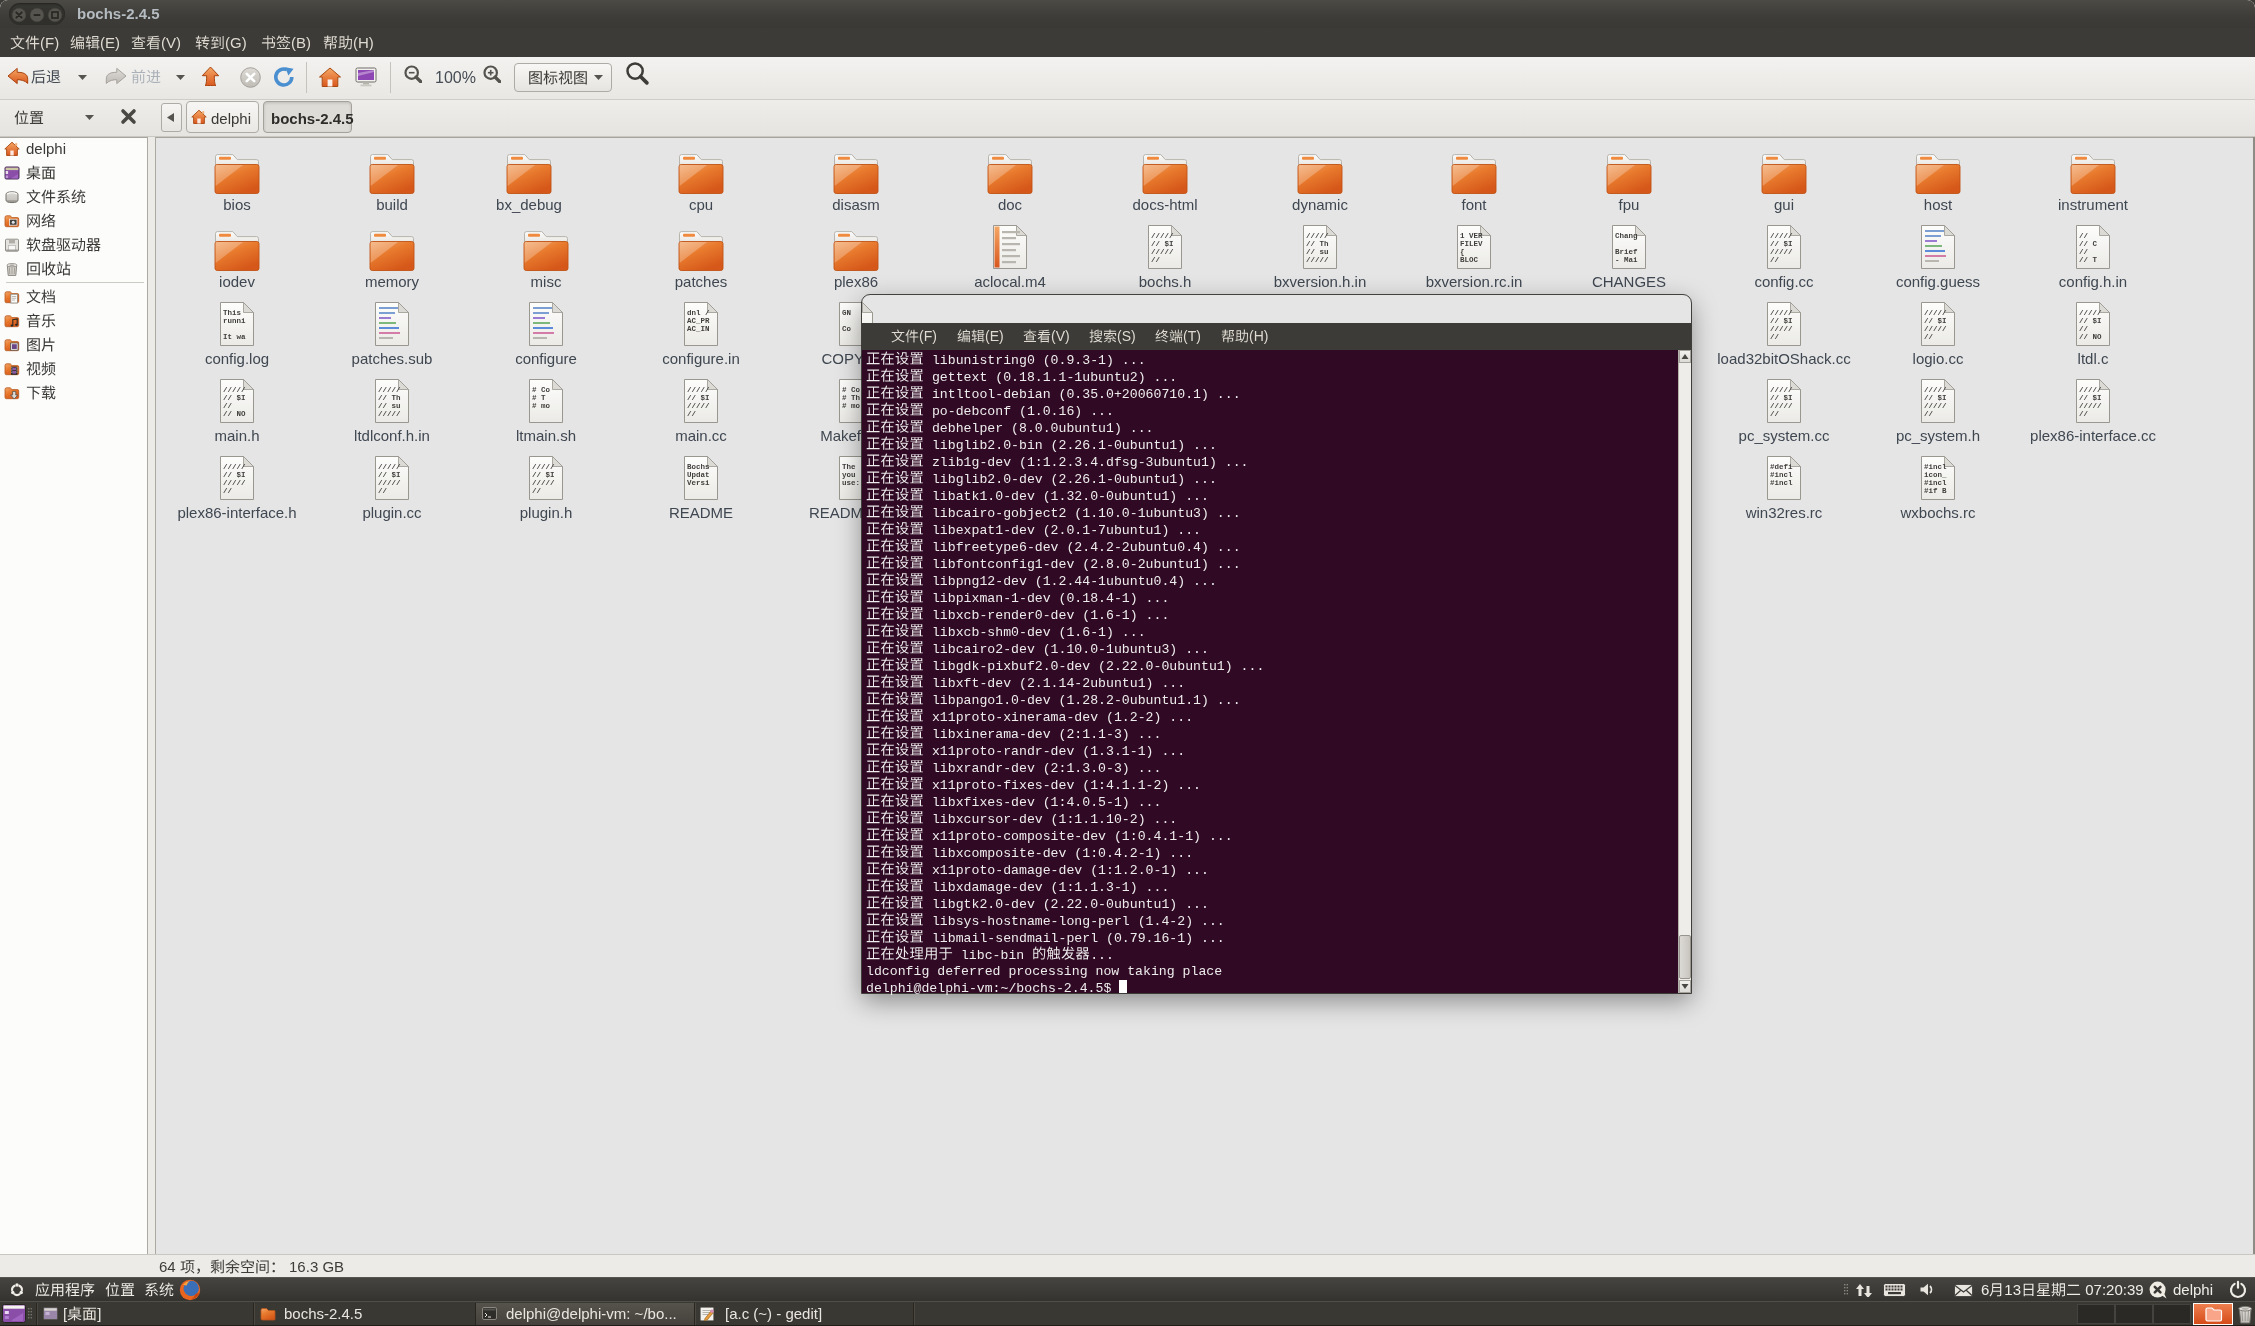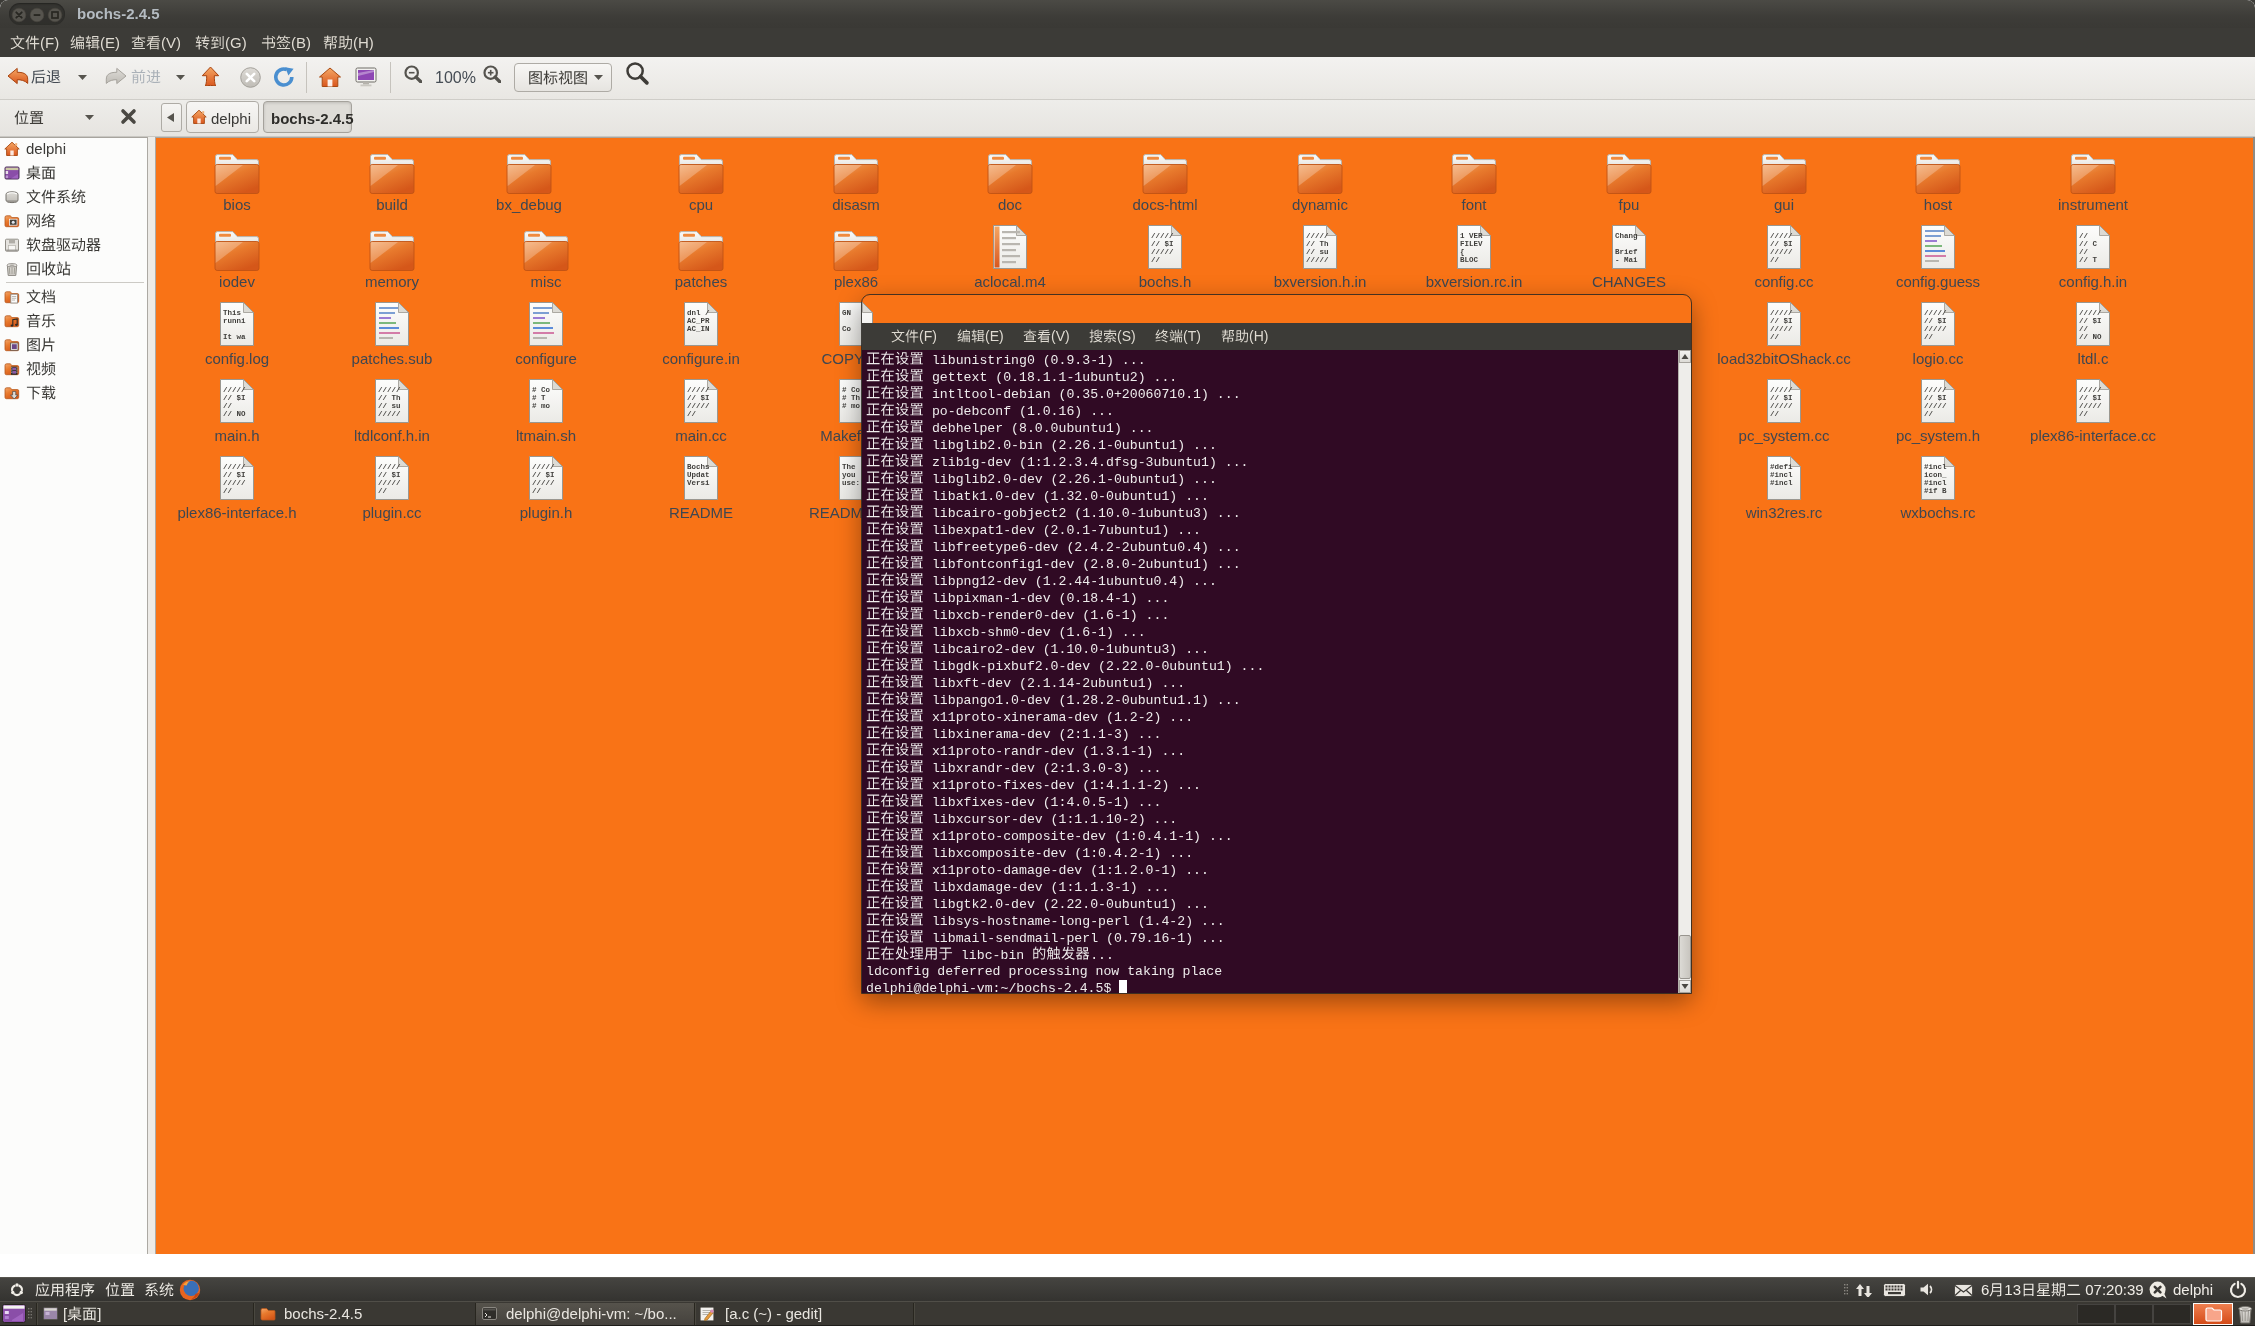--- a/index.html
+++ b/index.html
@@ -9,21 +9,21 @@
 .k{display:inline-block;fill:currentColor;vertical-align:-0.12em}
 
 #tbar{left:0;top:0;width:2255px;height:28px;background:linear-gradient(#4b4a45,#3d3c38 60%,#3a3935);border-radius:7px 7px 0 0}
 #mbar{left:0;top:28px;width:2255px;height:29px;background:#3c3b37;color:#dfdbd2;font-size:15px}
 .mi{position:absolute}
 #mbar .mi{top:6px}
 #tools{left:0;top:57px;width:2255px;height:43px;background:linear-gradient(#f3f2f0,#e9e7e3);border-bottom:1px solid #cfcdc8}
 #locrow{left:0;top:100px;width:2255px;height:37px;background:linear-gradient(#eeedea,#e6e4e0);border-bottom:1px solid #c9c7c2}
 #side{left:0;top:137px;width:147px;height:1117px;background:#fcfcfb;border-top:1px solid #a7a49e;color:#3b3a37;font-size:15px}
 #sep{left:147px;top:137px;width:9px;height:1117px;background:#edebe7;border-left:1px solid #aca9a3;border-right:1px solid #aca9a3}
-#fview{left:156px;top:137px;width:2097px;height:1117px;background:#f97316;border-top:1px solid #a7a49e}
+#fview{left:156px;top:137px;width:2097px;height:1117px;background:#e5e5e5;border-top:1px solid #a7a49e}
 #fedge{left:2253px;top:137px;width:2px;height:1117px;background:#8e8b85}
 #status{left:0;top:1254px;width:2255px;height:23px;background:#edebe7;border-top:1px solid #c9c7c2;color:#3d3c39;font-size:15px}
 .si{position:absolute;height:24px;line-height:24px;white-space:nowrap}
 .si svg.ic{position:absolute;left:4px;top:4px}
 .si .st{position:absolute;left:26px;top:0}
 
 .it{position:absolute;width:154px;text-align:center;color:#3f4751;font-size:15px}
 .it .lab{display:block;margin-top:2px;white-space:nowrap}
 
 #term{left:862px;top:295px;width:829px;height:698px;box-shadow:0 8px 26px rgba(0,0,0,.4);border-radius:8px 8px 0 0;outline:1px solid rgba(42,40,35,.85);outline-offset:0}
@@ -981,20 +981,31 @@
             <path d="M23.5,0.5 L33.5,10.5 H23.5 Z" fill="#dcdad4" stroke="#9a9790" stroke-width="0.8"></path>
             <text x="3" y="13" font-family="Liberation Mono,monospace" font-size="7.5" font-weight="bold" fill="#403f3c">#incl</text>
             <text x="3" y="21" font-family="Liberation Mono,monospace" font-size="7.5" font-weight="bold" fill="#403f3c">icon_</text>
             <text x="3" y="29" font-family="Liberation Mono,monospace" font-size="7.5" font-weight="bold" fill="#403f3c">#incl</text>
             <text x="3" y="37" font-family="Liberation Mono,monospace" font-size="7.5" font-weight="bold" fill="#403f3c">#if B</text>
           </svg></div>
         <span class="lab">wxbochs.rc</span>
       </div>
     </div>
     <div id="fedge" class="abs"></div>
+    <div id="status" class="abs">
+      <span class="abs" style="left:159px;top:3px">64 <svg class="k " style="width:105.0px;height:15.0px" viewBox="0 0 700 100" preserveAspectRatio="xMinYMid meet">
+          <use href="#u9879" x="0"></use>
+          <use href="#uff0c" x="100"></use>
+          <use href="#u5269" x="200"></use>
+          <use href="#u4f59" x="300"></use>
+          <use href="#u7a7a" x="400"></use>
+          <use href="#u95f4" x="500"></use>
+          <use href="#uff1a" x="600"></use>
+        </svg> 16.3 GB</span>
+    </div>
     <div id="term" class="abs">
       <div id="tmbar" class="abs">
         <span class="mi" style="left:29px;top:5px"><svg class="k " style="width:28.0px;height:14.0px" viewBox="0 0 200 100" preserveAspectRatio="xMinYMid meet">
             <use href="#u6587" x="0"></use>
             <use href="#u4ef6" x="100"></use>
           </svg>(F)</span>
         <span class="mi" style="left:95px;top:5px"><svg class="k " style="width:28.0px;height:14.0px" viewBox="0 0 200 100" preserveAspectRatio="xMinYMid meet">
             <use href="#u7f16" x="0"></use>
             <use href="#u8f91" x="100"></use>
           </svg>(E)</span>

